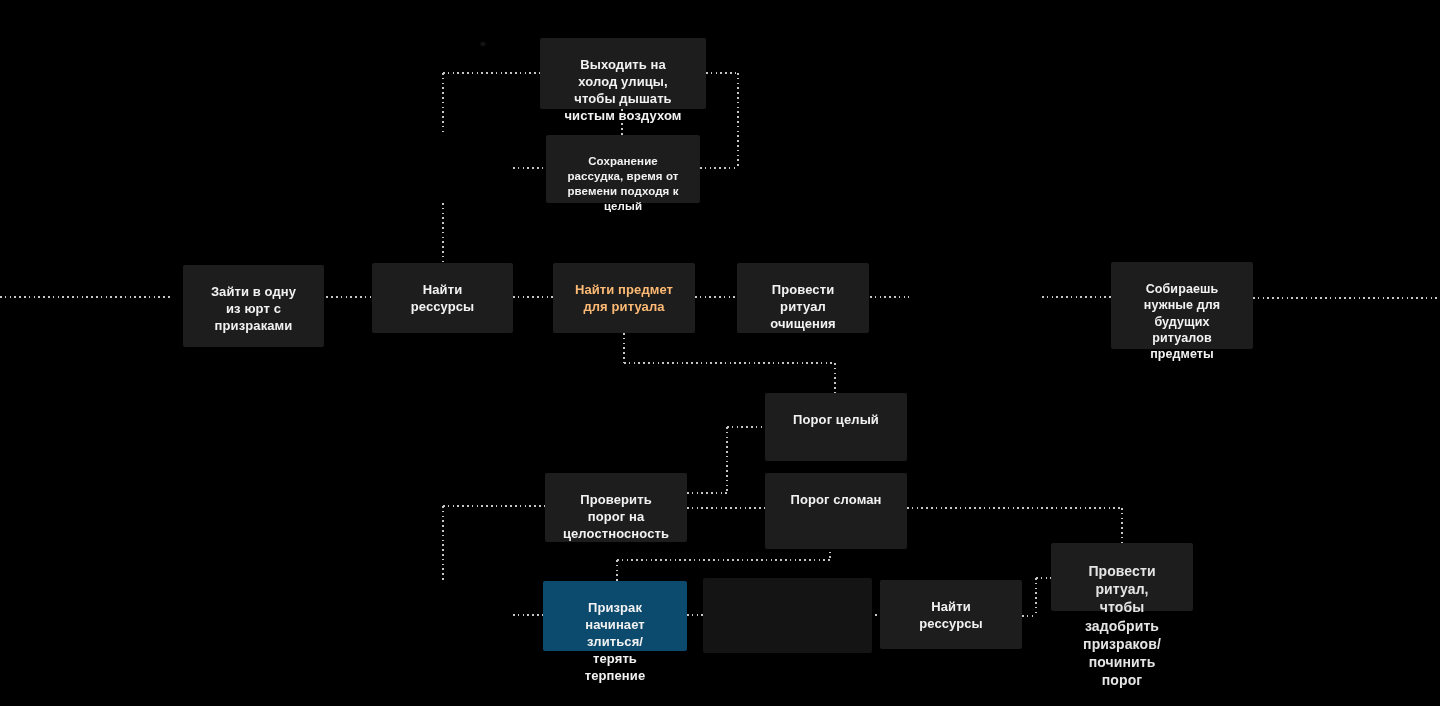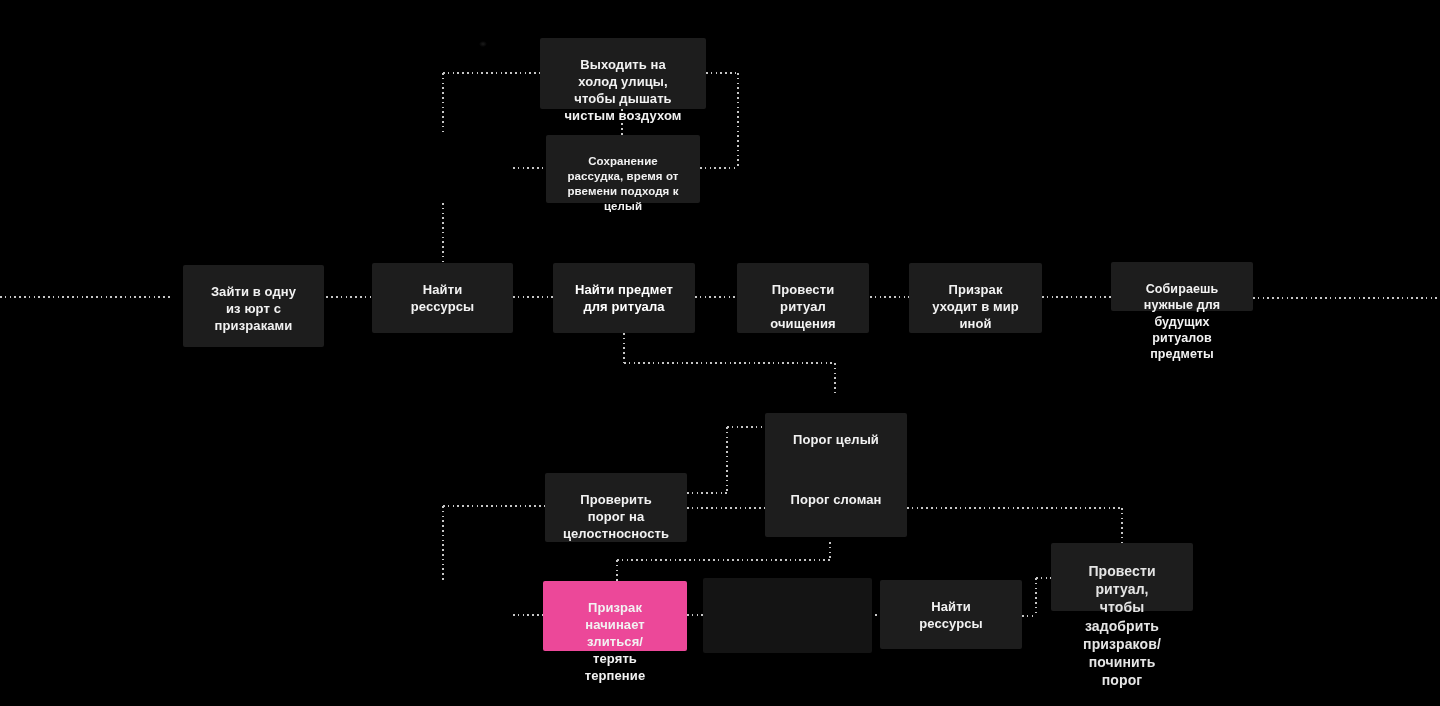--- a/index.html
+++ b/index.html
@@ -101,42 +101,39 @@
     </div>
     <div class="node" style="left: 546px; top: 135px; width: 154px; height: 68px; background: rgb(29, 29, 29); color: rgb(242, 242, 242); font-size: 11.5px;">
       <span>Сохранение рассудка, время от рвемени подходя к целый</span>
     </div>
     <div class="node" style="left: 171px; top: 265px; width: 141px; height: 82px; background: rgb(29, 29, 29); color: rgb(242, 242, 242); margin-left: 12px;">
       <span>Зайти в одну из юрт с призраками</span>
     </div>
     <div class="node" style="left: 372px; top: 263px; width: 141px; height: 70px; background: rgb(29, 29, 29); color: rgb(242, 242, 242);">
       <span>Найти рессурсы</span>
     </div>
-    <div class="node" style="left: 553px; top: 263px; width: 142px; height: 70px; background: rgb(29, 29, 29); color: #ffffff;">
+    <div class="node" style="left: 553px; top: 263px; width: 142px; height: 70px; background: rgb(29, 29, 29); color: #fdba74;">
       <span>Найти предмет для ритуала</span>
     </div>
     <div class="node" style="left: 737px; top: 263px; width: 132px; height: 70px; background: rgb(29, 29, 29); color: rgb(242, 242, 242);">
       <span>Провести ритуал очищения</span>
     </div>
-    <div class="node" style="left: 909px; top: 263px; width: 133px; height: 70px; background: rgb(29, 29, 29); color: rgb(242, 242, 242);">
-      <span>Призрак уходит в мир иной</span>
-    </div>
-    <div class="node" style="left: 1111px; top: 262px; width: 142px; height: 49px; background: rgb(29, 29, 29); color: rgb(242, 242, 242); font-size: 12.5px;">
+    <div class="node" style="left: 1111px; top: 262px; width: 142px; height: 87px; background: rgb(29, 29, 29); color: rgb(242, 242, 242); font-size: 12.5px;">
       <span>Собираешь нужные для будущих ритуалов предметы</span>
     </div>
-    <div class="node" style="left: 765px; top: 393px; width: 142px; height: 68px; background: rgb(29, 29, 29); color: rgb(242, 242, 242); margin-top: 20px;">
+    <div class="node" style="left: 765px; top: 393px; width: 142px; height: 68px; background: rgb(29, 29, 29); color: rgb(242, 242, 242);">
       <span>Порог целый</span>
     </div>
     <div class="node" style="left: 545px; top: 473px; width: 142px; height: 69px; background: rgb(29, 29, 29); color: rgb(242, 242, 242);">
       <span>Проверить порог на целостносность</span>
     </div>
-    <div class="node" style="left: 765px; top: 473px; width: 142px; height: 64px; background: rgb(29, 29, 29); color: rgb(242, 242, 242);">
+    <div class="node" style="left: 765px; top: 473px; width: 142px; height: 76px; background: rgb(29, 29, 29); color: rgb(242, 242, 242);">
       <span>Порог сломан</span>
     </div>
-    <div class="node" style="left: 543px; top: 581px; width: 144px; height: 70px; background: #ec4899; color: rgb(242, 242, 242);">
+    <div class="node" style="left: 543px; top: 581px; width: 144px; height: 70px; background: #0c4a6e; color: rgb(242, 242, 242);">
       <span>Призрак начинает злиться/ терять терпение</span>
     </div>
     <div class="node shadow" style="left: 703px; top: 578px; width: 169px; height: 75px; background: rgb(20, 20, 20); color: rgb(242, 242, 242);"></div>
     <div class="node" style="left: 880px; top: 580px; width: 142px; height: 69px; background: rgb(29, 29, 29); color: rgb(242, 242, 242);">
       <span>Найти рессурсы</span>
     </div>
     <div class="node" style="left: 1051px; top: 543px; width: 142px; height: 68px; background: rgb(29, 29, 29); color: #e5e5e5; font-size: 14px;">
       <span>Провести ритуал, чтобы задобрить призраков/ починить порог</span>
     </div>
   </div>

